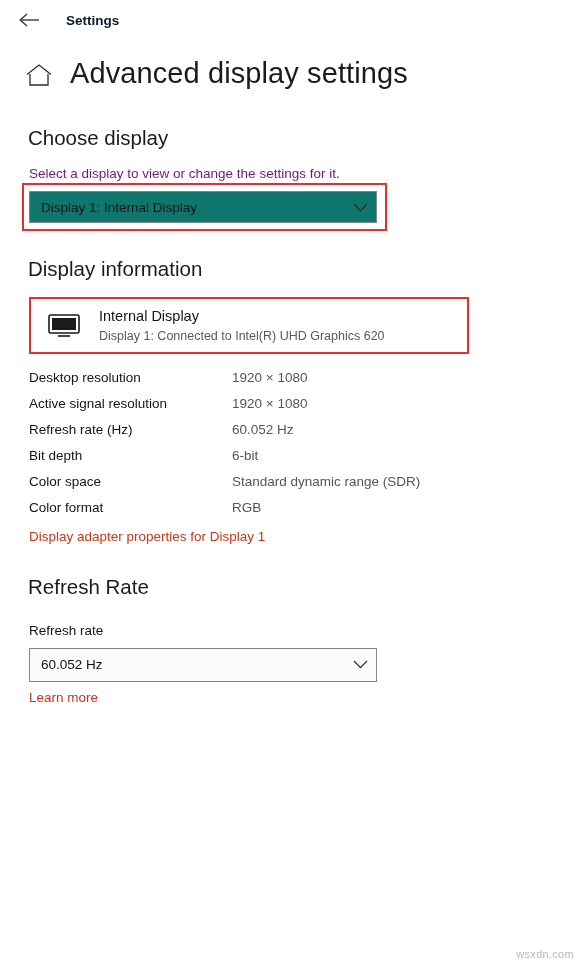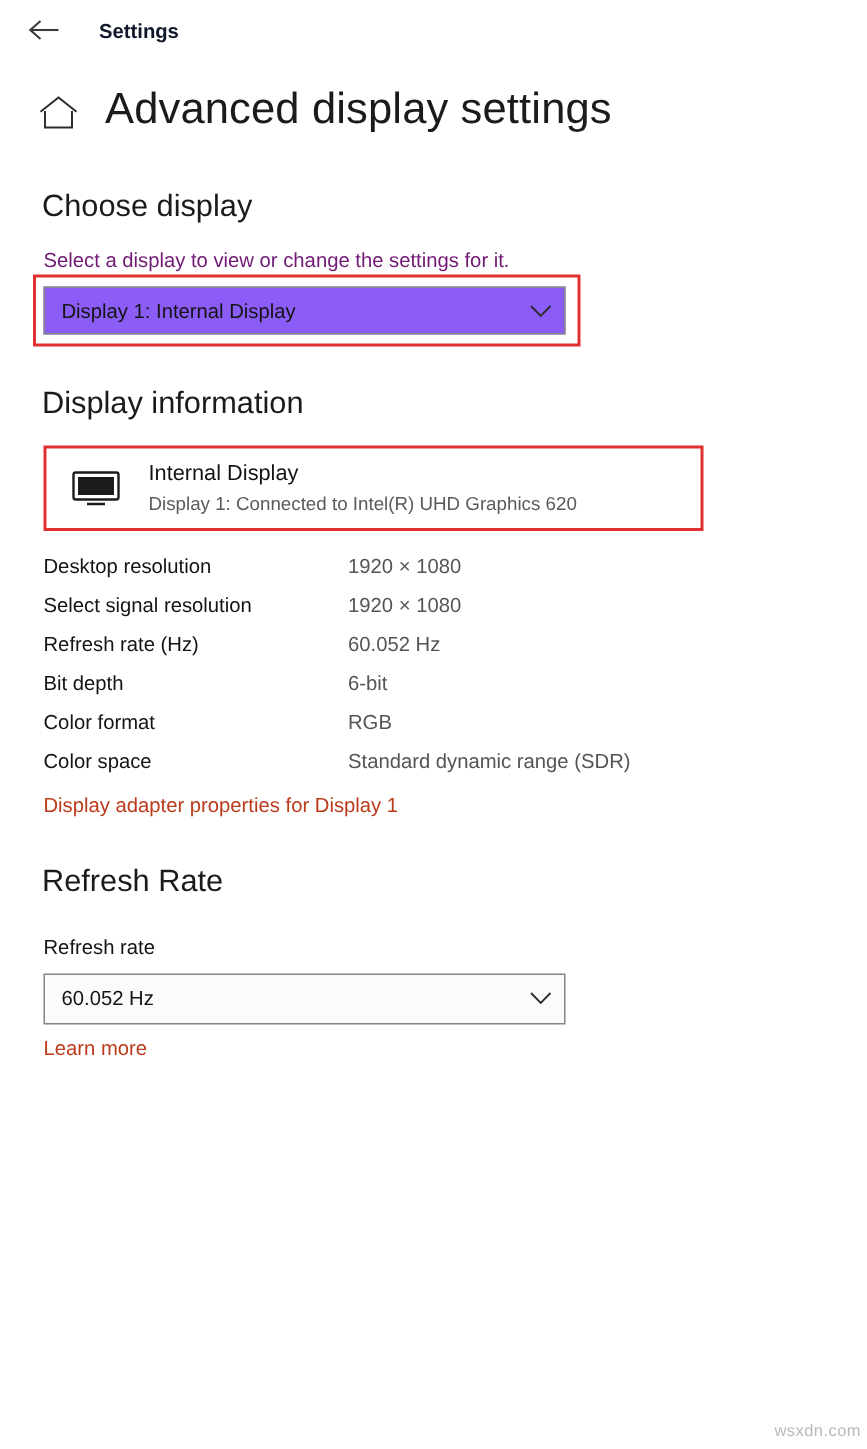--- a/index.html
+++ b/index.html
@@ -81,21 +81,21 @@
     line-height: 1.45;
     margin-top: 12px;
   }
 
   
   .combo-wrap { position: relative; margin: 10px 0 0 5px; }
   .combo {
     width: 348px;
     height: 32px;
     border: 1px solid #868686;
-    background: #8b5cf6;
+    background: #0f766e;
     display: flex;
     align-items: center;
     padding: 0 8px 0 11px;
     font-size: 13.5px;
     color: #141414;
     cursor: pointer;
   }
   .combo .val { flex: 1; }
   .combo .chev { color: #2b2b2b; display: flex; align-items: center; }
 
@@ -253,38 +253,38 @@
     </div>
     <div class="redbox redbox-2"></div>
   </div>
 
   <div class="specs">
     <div class="spec-row">
       <div class="spec-name">Desktop resolution</div>
       <div class="spec-val">1920 × 1080</div>
     </div>
     <div class="spec-row">
-      <div class="spec-name">Select signal resolution</div>
+      <div class="spec-name">Active signal resolution</div>
       <div class="spec-val">1920 × 1080</div>
     </div>
     <div class="spec-row">
       <div class="spec-name">Refresh rate (Hz)</div>
       <div class="spec-val">60.052 Hz</div>
     </div>
     <div class="spec-row">
       <div class="spec-name">Bit depth</div>
       <div class="spec-val">6-bit</div>
     </div>
     <div class="spec-row">
+      <div class="spec-name">Color space</div>
+      <div class="spec-val">Standard dynamic range (SDR)</div>
+    </div>
+    <div class="spec-row">
       <div class="spec-name">Color format</div>
       <div class="spec-val">RGB</div>
-    </div>
-    <div class="spec-row">
-      <div class="spec-name">Color space</div>
-      <div class="spec-val">Standard dynamic range (SDR)</div>
     </div>
   </div>
 
   <a class="link">Display adapter properties for Display 1</a>
 
   
   <h2 class="section tight">Refresh Rate</h2>
 
   <div class="label-small">Refresh rate</div>
 

